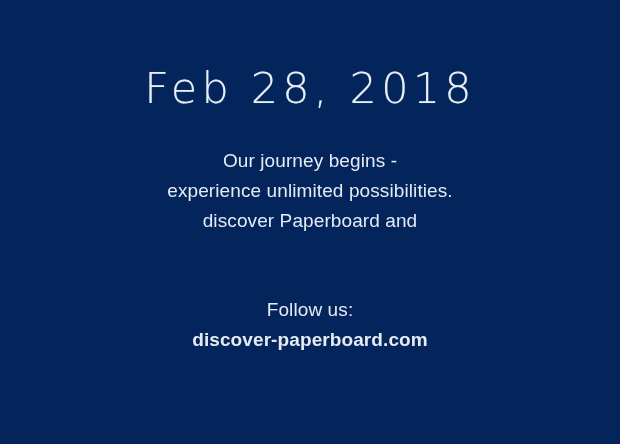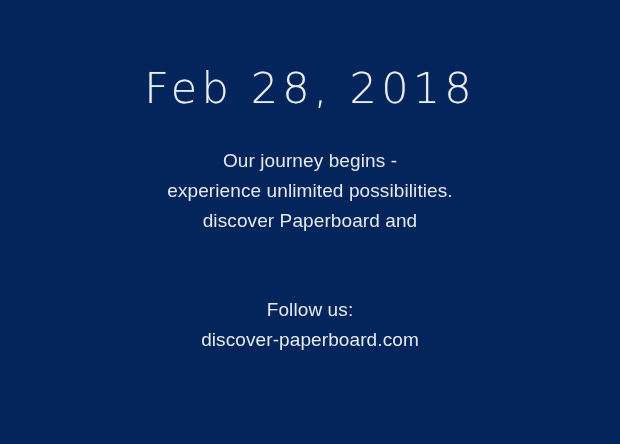--- a/index.html
+++ b/index.html
@@ -80,21 +80,21 @@
     line-height: 30px;
     letter-spacing: 0.1px;
     white-space: nowrap;
   }
 
   .follow-url {
     display: block;
     margin-top: 0px;
     color: #e4ebf4;
     font-size: 19px;
-    font-weight: 400;
+    font-weight: 700;
     line-height: 30px;
     letter-spacing: 0.1px;
     white-space: nowrap;
     text-decoration: none;
   }
 </style>
 </head>
 <body>
 
 <div class="splash">

